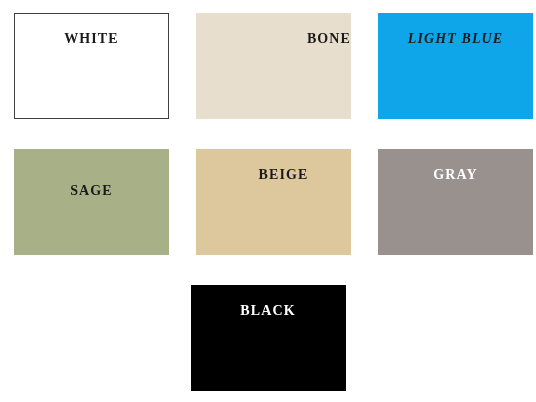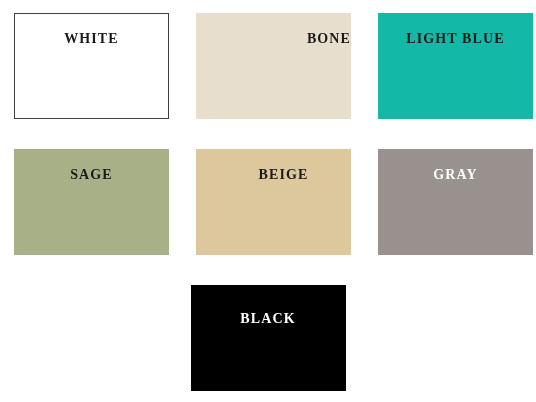--- a/index.html
+++ b/index.html
@@ -77,43 +77,43 @@
   <div class="swatch-row">
 
     <div class="swatch has-border" style="background: rgb(255, 255, 255); border: 1px solid rgb(64, 64, 64);">
       <span class="swatch-label label-dark" style="color: rgb(26, 26, 26);">WHITE</span>
     </div>
 
     <div class="swatch" style="background: rgb(231, 222, 205);">
       <span class="swatch-label label-dark" style="color: rgb(26, 26, 26); text-align: right;">BONE</span>
     </div>
 
-    <div class="swatch" style="background: #14b8a6;">
+    <div class="swatch" style="background: #0ea5e9; font-style: italic;">
       <span class="swatch-label label-dark" style="color: rgb(26, 26, 26);">LIGHT BLUE</span>
     </div>
 
   </div>
 
   <div class="swatch-row">
 
     <div class="swatch" style="background: rgb(168, 176, 135);">
-      <span class="swatch-label label-dark" style="color: rgb(26, 26, 26);">SAGE</span>
+      <span class="swatch-label label-dark" style="color: rgb(26, 26, 26); margin-top: 16px;">SAGE</span>
     </div>
 
     <div class="swatch" style="background: rgb(220, 200, 156); padding-left: 20px;">
       <span class="swatch-label label-dark" style="color: rgb(26, 26, 26);">BEIGE</span>
     </div>
 
     <div class="swatch" style="background: rgb(152, 145, 142);">
       <span class="swatch-label label-light" style="color: rgb(255, 255, 255);">GRAY</span>
     </div>
 
   </div>
 
   <div class="swatch-row row-centered">
 
     <div class="swatch" style="background: rgb(0, 0, 0);">
-      <span class="swatch-label label-light" style="color: rgb(255, 255, 255); margin-top: 8px;">BLACK</span>
+      <span class="swatch-label label-light" style="color: rgb(255, 255, 255);">BLACK</span>
     </div>
 
   </div>
 
 </div>
 
 </body></html>

